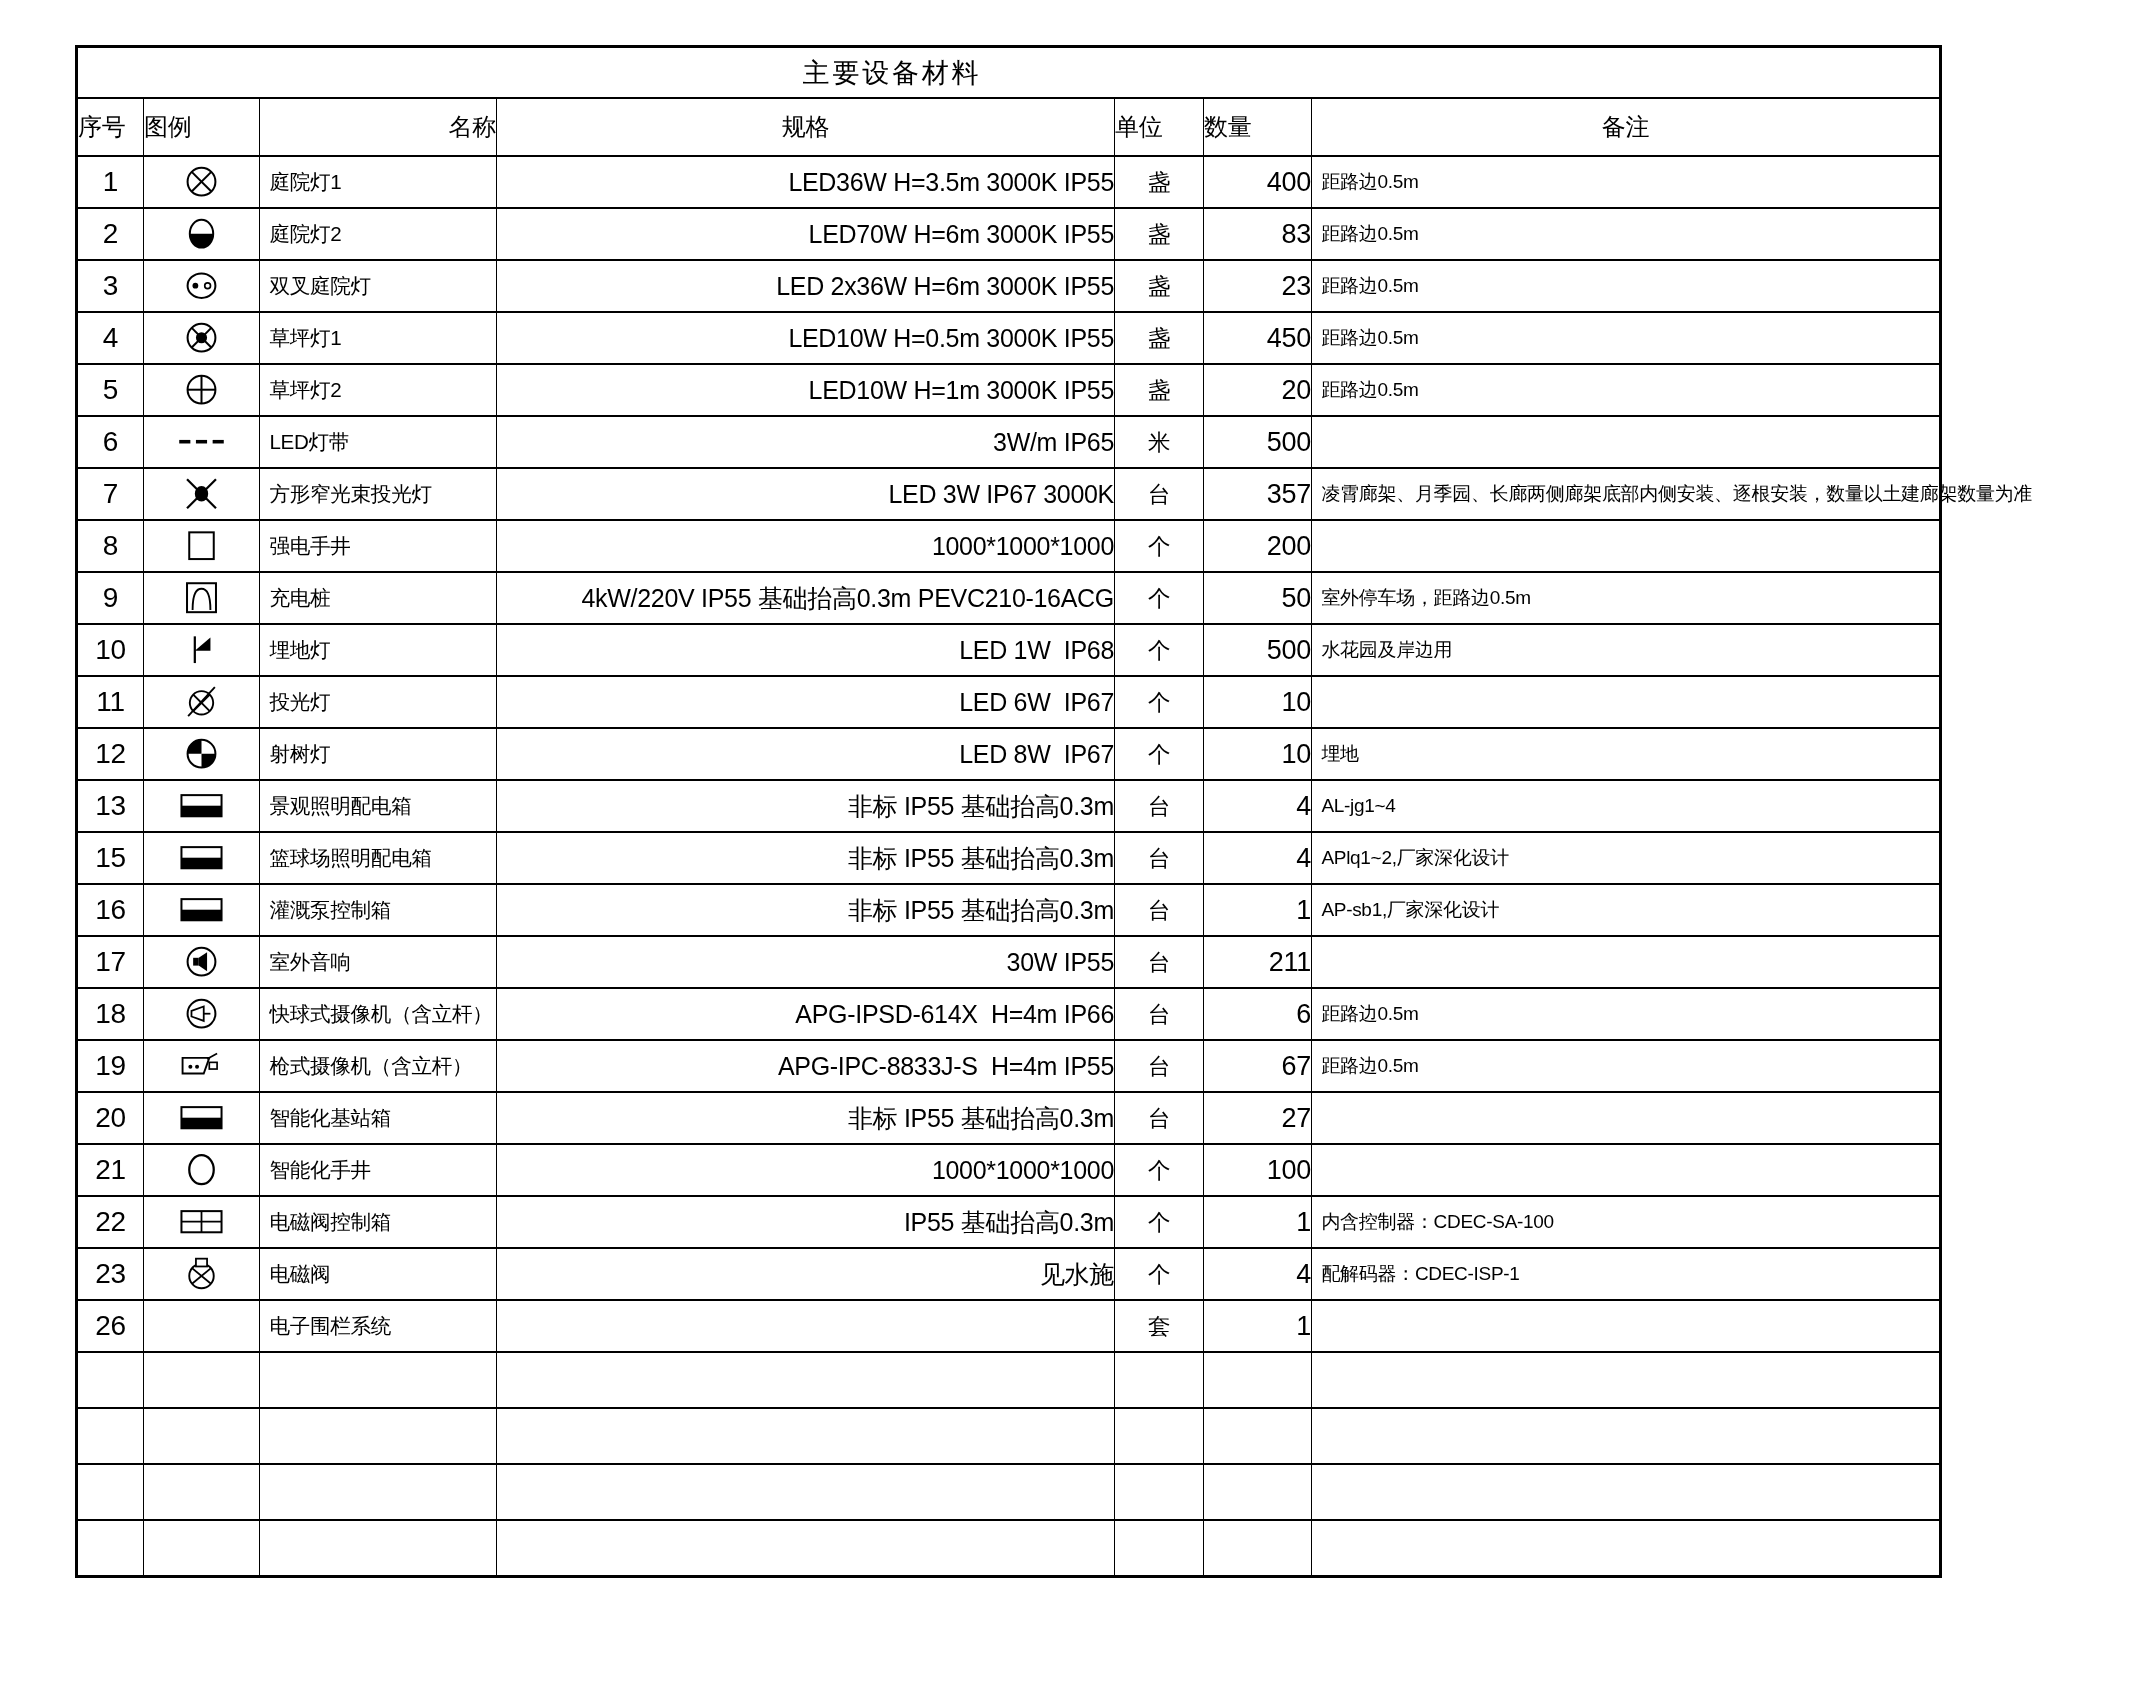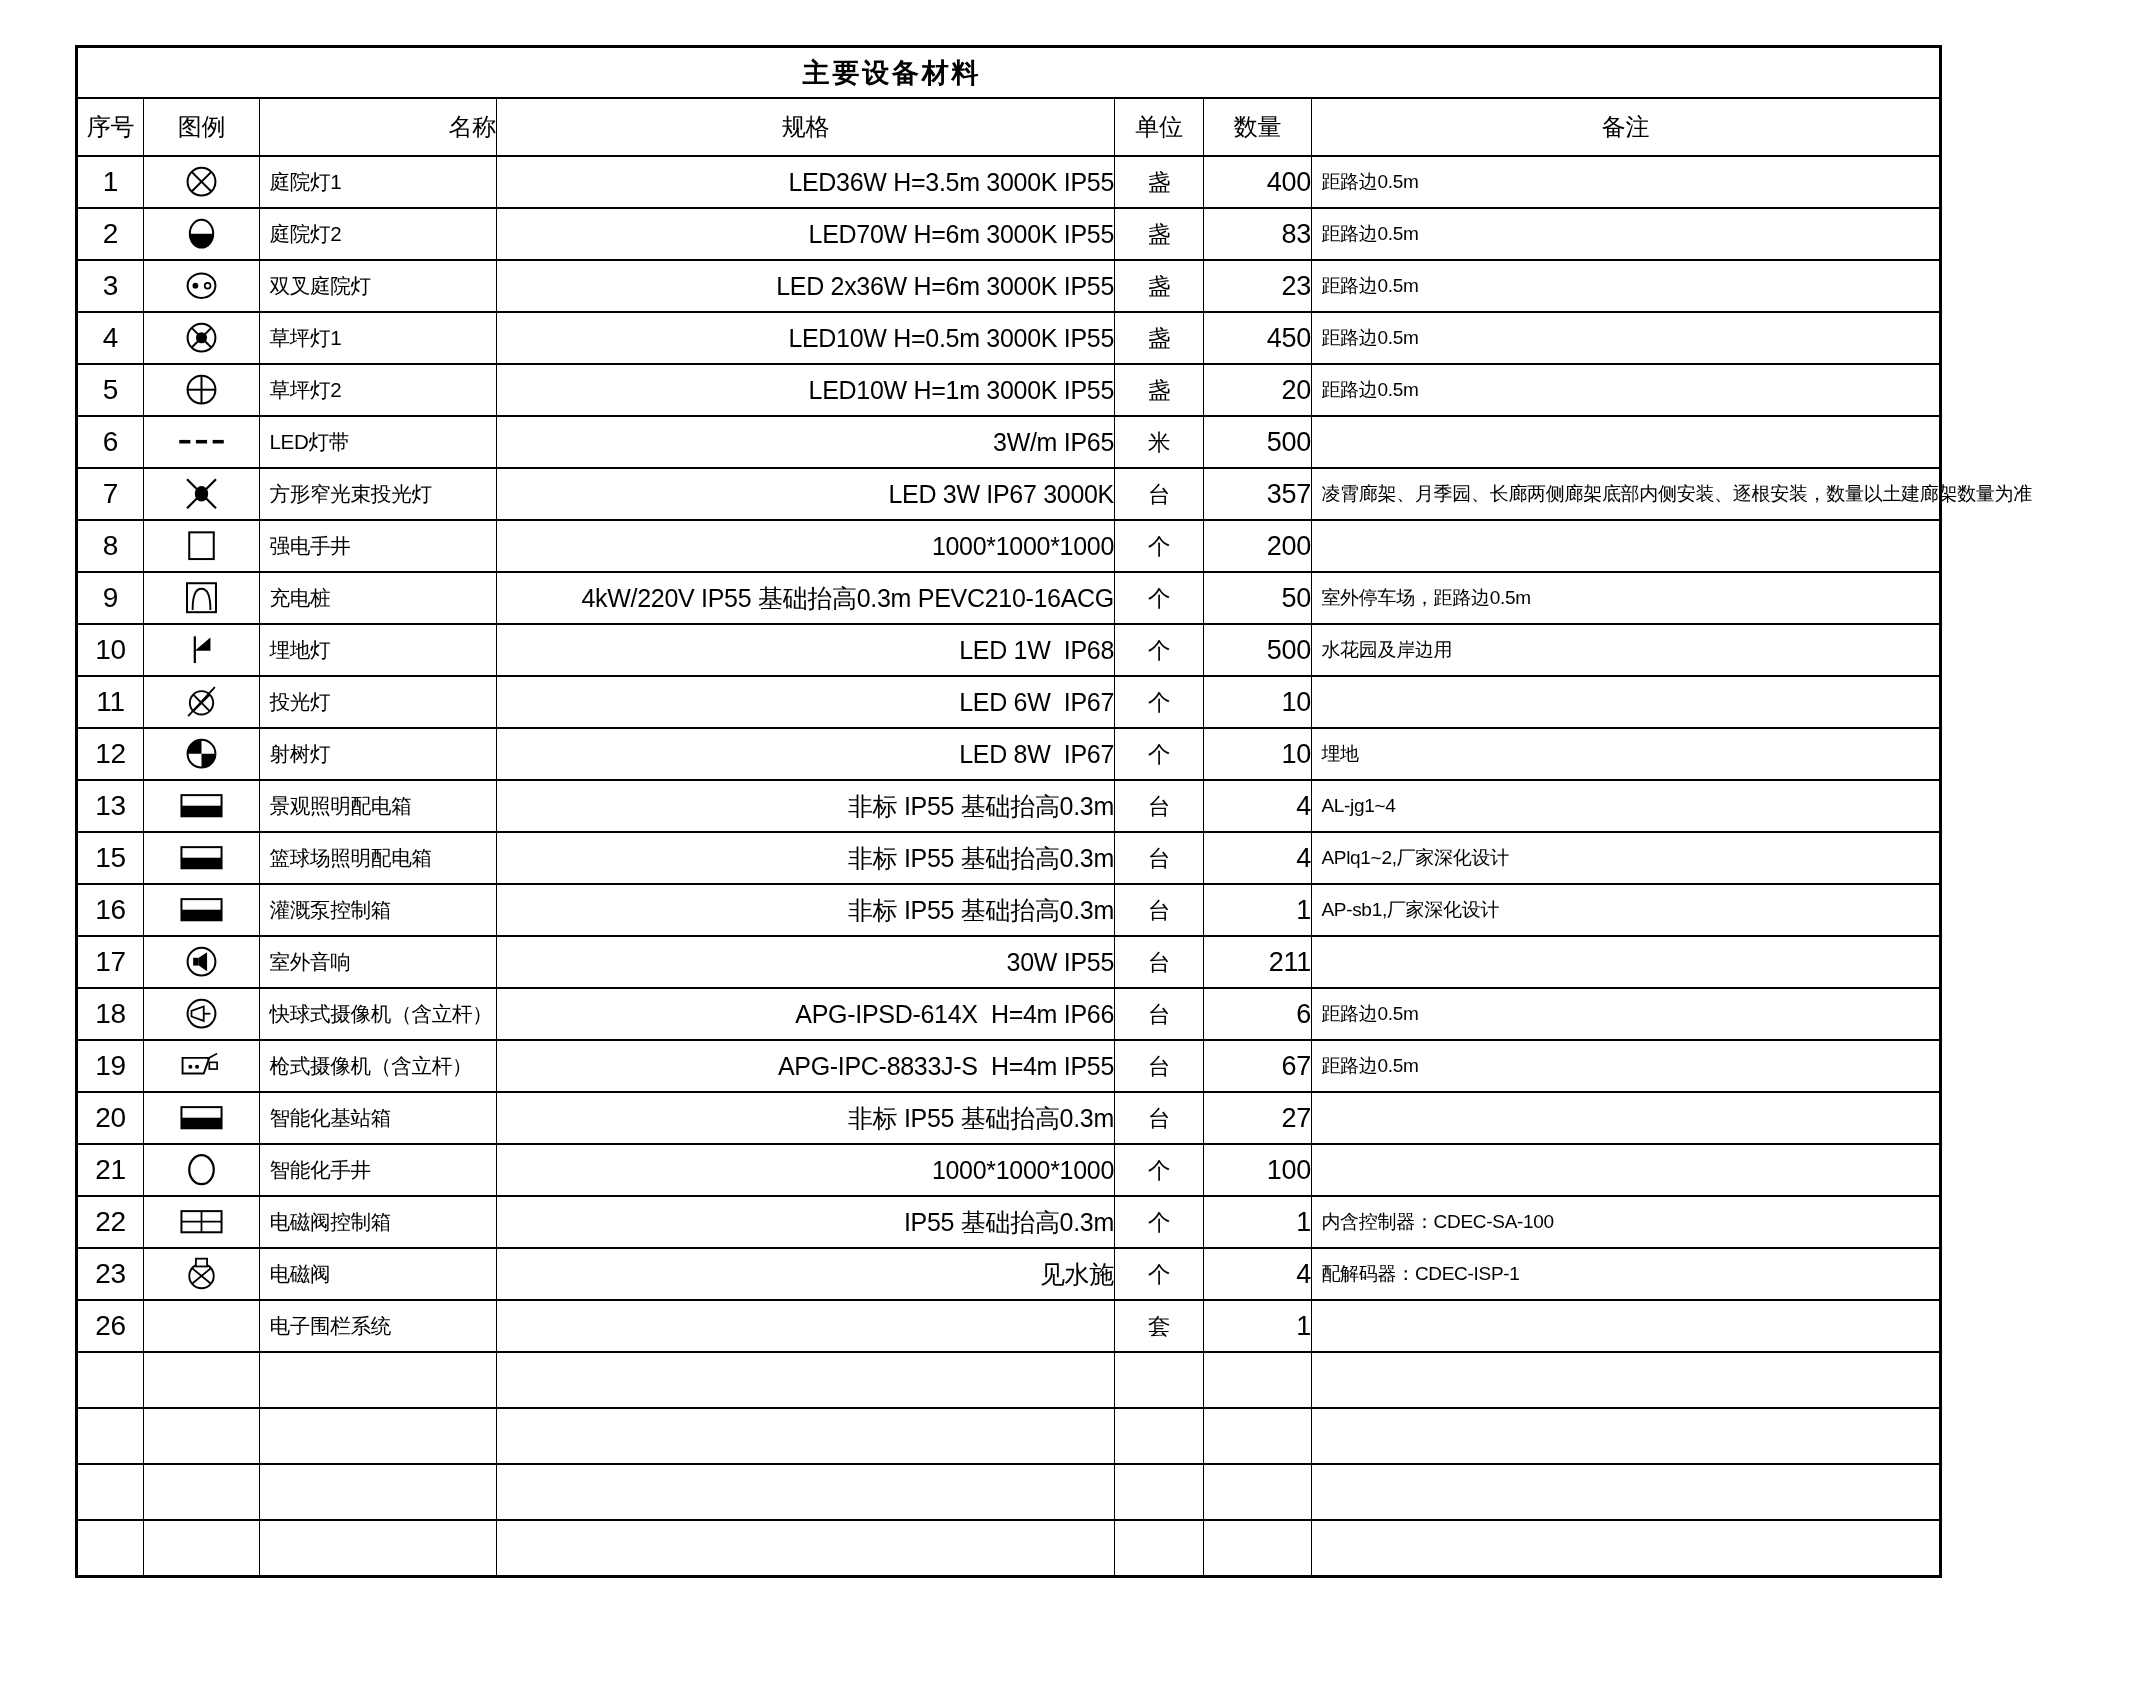--- a/index.html
+++ b/index.html
@@ -11,26 +11,26 @@
   .table-wrap{position:absolute;left:75px;top:45px;}
   table{
     border-collapse:collapse;table-layout:fixed;width:1864px;
     border:3.7px solid #000;background:#fff;
   }
   td,th{
     border-left:1.9px solid #000;border-right:1.9px solid #000;
     border-top:2.8px solid #000;border-bottom:2.8px solid #000;
     vertical-align:middle;padding:0;overflow:visible;
   }
-  .title-row td{height:49px;position:relative;border-bottom:2.8px solid #000;font-weight:bold;}
+  .title-row td{height:49px;position:relative;border-bottom:2.8px solid #000;}
   .title-row span{
     position:absolute;left:814px;top:50%;transform:translate(-50%,-50%);
     font-size:27px;letter-spacing:2.8px;white-space:nowrap;
   }
-  .header-row th{height:56px;font-size:24px;font-weight:normal;text-align:center;}
+  .header-row th{height:56px;font-size:24px;font-weight:normal;text-align:left;}
   .data-row td{height:50px;}
   .empty-row td{height:54px;}
   .c-no{text-align:center;font-size:28px;}
   .c-icon{text-align:center;}
   .c-icon .sym{display:inline-block;line-height:0;}
   .c-icon svg{display:inline-block;vertical-align:middle;}
   .c-name{font-size:20.6px;padding-left:9.4px;white-space:nowrap;}
   .c-spec{font-size:25px;padding-left:11.2px;white-space:pre;text-align:right;}
   .c-unit{text-align:center;font-size:22.5px;}
   .c-qty{text-align:right;font-size:27px;}

